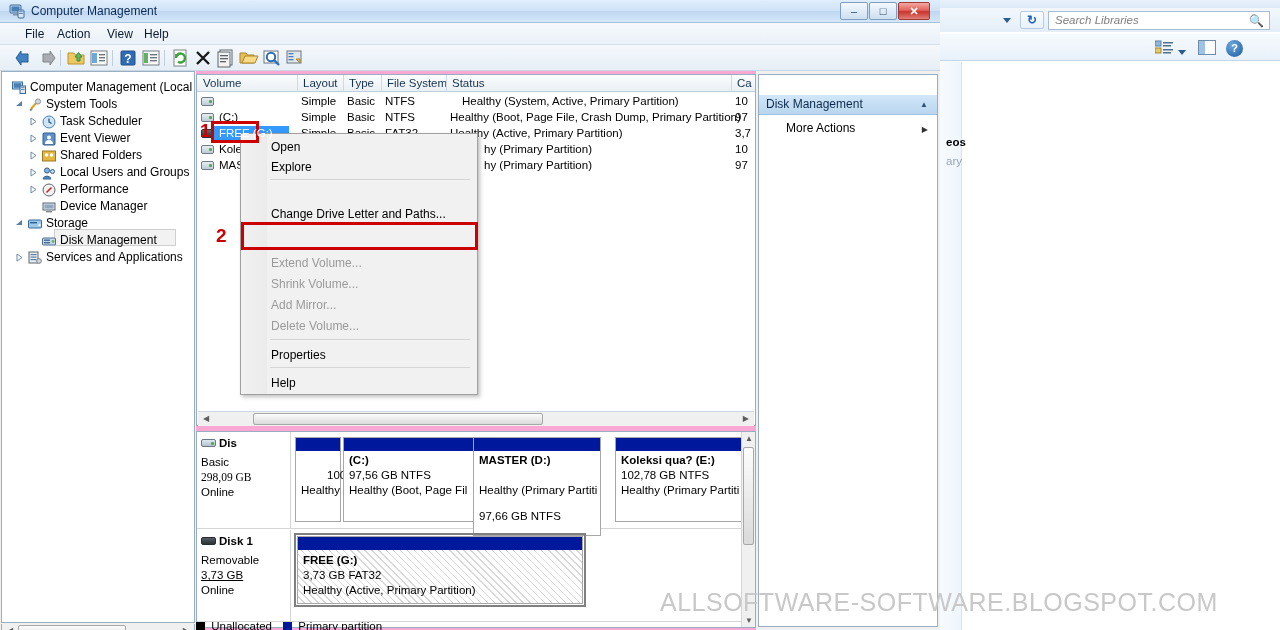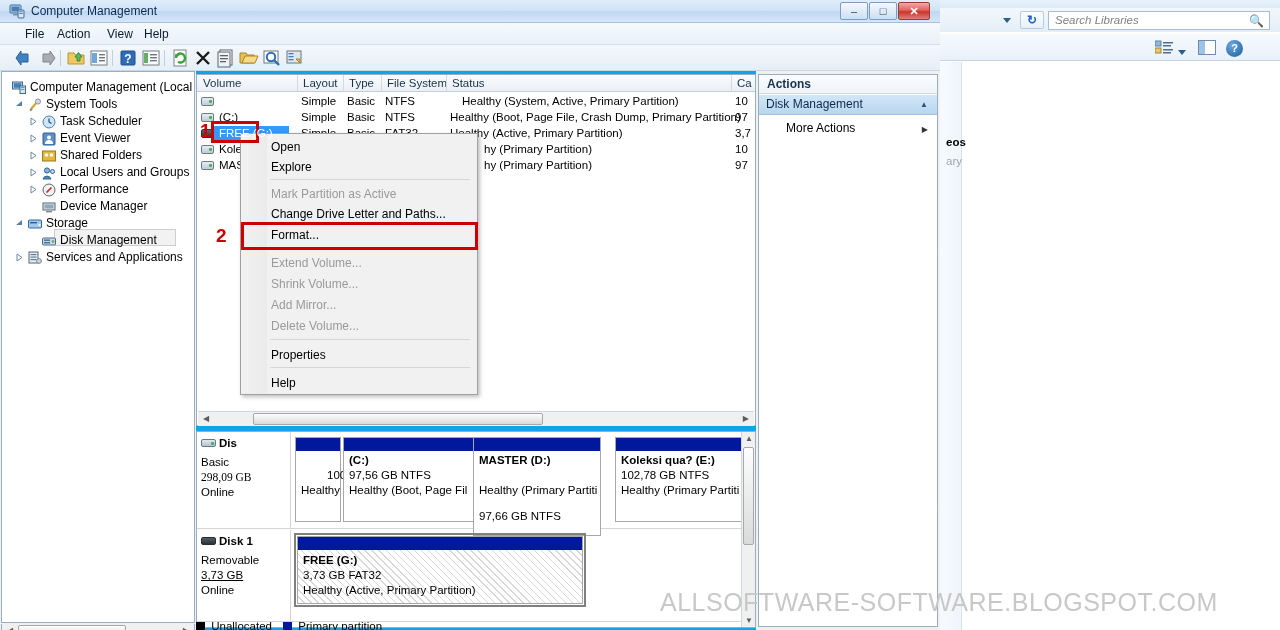--- a/index.html
+++ b/index.html
@@ -77,21 +77,21 @@
   .texp { position:absolute; width:9px; height:9px; font-size:8px; color:#5a7fa6; }
   .ticon { position:absolute; width:14px; height:14px; }
   #tree-sel { position:absolute; background:#f2f2f2; border:1px solid #cfcfcf; }
   #tree-hsb { position:absolute; left:1px; top:553px; width:194px; height:16px;
      background:#f0f0f0; border:1px solid #9aaec2; border-top:none; }
   #tree-hsb-thumb { position:absolute; left:16px; top:1px; width:108px; height:13px;
      background:linear-gradient(180deg,#fdfdfd,#dadada); border:1px solid #a8a8a8; border-radius:2px;}
   .sb-arrow { position:absolute; font-size:8px; color:#5d5d5d; }
 
   
-  #mid-pane { position:absolute; left:196px; top:0px; width:560px; height:559px; background:#0ea5e9;text-align:right; }
+  #mid-pane { position:absolute; left:196px; top:0px; width:560px; height:559px; background:#f9a8d4;text-align:right; }
 
   
   #vol-list { position:absolute; left:0; top:3px; width:560px; height:352px;
      background:#ffffff; border:1px solid #9aaec2; }
   #vol-header { position:absolute; left:0; top:0; width:558px; height:17px;
      background:linear-gradient(180deg,#fbfdfe,#eaeff4); border-bottom:1px solid #c2cfdb; }
   .vh { position:absolute; top:2px; font-size:11.5px; color:#14324f; white-space:nowrap;}
   .vh-div { position:absolute; top:0px; width:1px; height:17px; background:#cfdae4; }
   .vrow { position:absolute; left:0; width:558px; height:16px; }
   .vcell { position:absolute; font-size:11.5px; white-space:nowrap; color:#000; }
@@ -581,21 +581,20 @@
 
         <div id="disk-vsb">
           <span class="sb-arrow" style="left:3px; top:2px;">▲</span>
           <div id="disk-vsb-thumb"></div>
           <span class="sb-arrow" style="left:3px; bottom:2px;">▼</span>
         </div>
       </div>
     </div>
 
     <div id="act-pane">
-      <div id="act-title">Actions</div>
       <div id="act-group">
         <span id="act-group-label">Disk Management</span>
         <span id="act-group-chev">▲</span>
       </div>
       <span id="act-more">More Actions</span>
       <span id="act-more-chev">▶</span>
     </div>
   </div>
 
   <div id="legend">
@@ -609,28 +608,22 @@
     <div id="ctx-gutter"></div>
 
     <div class="ctx-item" style="top:3px">
       <span class="lbl">Open</span>
       </div>
     <div class="ctx-item" style="top:23px">
       <span class="lbl">Explore</span>
       </div>
     <div class="ctx-sep" style="top:45px"></div>
 
-    <div class="ctx-item disabled" style="top:50px">
-      <span class="lbl">Mark Partition as Active</span>
-      </div>
     <div class="ctx-item" style="top:70px">
       <span class="lbl">Change Drive Letter and Paths...</span>
-      </div>
-    <div class="ctx-item" style="top:91px">
-      <span class="lbl">Format...</span>
       </div>
     <div class="ctx-sep" style="top:114px"></div>
 
     <div class="ctx-item disabled" style="top:119px">
       <span class="lbl">Extend Volume...</span>
       </div>
     <div class="ctx-item disabled" style="top:140px">
       <span class="lbl">Shrink Volume...</span>
       </div>
     <div class="ctx-item disabled" style="top:161px">

